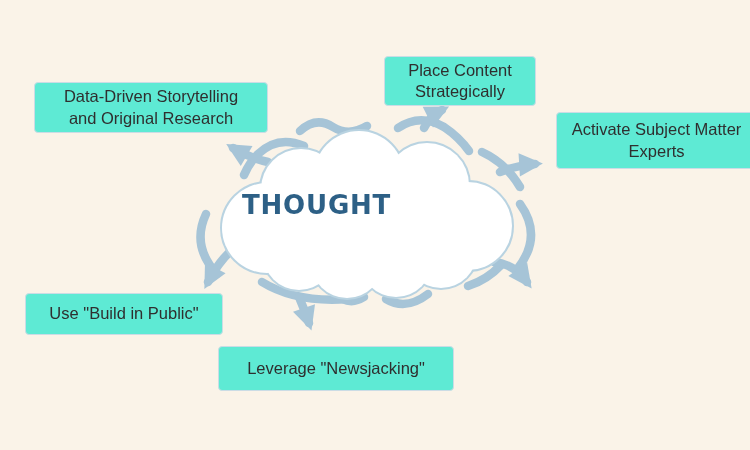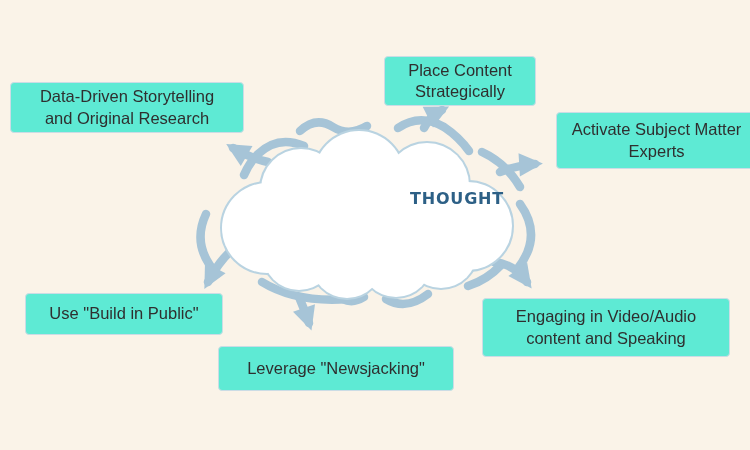--- a/index.html
+++ b/index.html
@@ -17,31 +17,31 @@
     border-radius:4px;
     display:flex;align-items:center;justify-content:center;
     text-align:center;
     color:#2F2F2F;
     font-size:16.5px;
     line-height:1.3;
     box-sizing:border-box;
   }
   .cloud-title{
     position:absolute;z-index:2;
-    left:252px;top:189px;width:252px;
-    text-align:right;
+    left:242px;top:189px;width:252px;
+    text-align:left;
     font-family:"DejaVu Sans", sans-serif;
     font-weight:bold;
-    font-size:16px;
+    font-size:26px;
     letter-spacing:0.8px;
     color:#2D6086;
     line-height:1.25;
   }
   
-  #node-data-driven   {left:10px;  top:82px;  width:234px; height:51px; padding:0 28px;}
+  #node-data-driven   {left:34px;  top:82px;  width:234px; height:51px; padding:0 28px;}
   #node-place-content {left:384px; top:56px;  width:152px; height:50px; padding:0 10px;}
   #node-activate-sme  {left:556px; top:112px; width:201px; height:57px; padding:0 10px;}
   #node-build-public  {left:25px;  top:293px; width:198px; height:42px; padding:0 10px;}
   #node-newsjacking   {left:218px; top:346px; width:236px; height:45px; padding:0 10px;}
   #node-video-audio   {left:482px; top:298px; width:248px; height:59px; padding:0 8px;}
 </style>
 </head>
 <body>
 
 <div id="canvas">
@@ -138,17 +138,14 @@
   </div>
   <div class="node-box" id="node-activate-sme">
     <span>Activate Subject Matter Experts</span>
   </div>
   <div class="node-box" id="node-build-public">
     <span>Use "Build in Public"</span>
   </div>
   <div class="node-box" id="node-newsjacking">
     <span>Leverage "Newsjacking"</span>
   </div>
-  <div class="node-box" id="node-video-audio">
-    <span>Engaging in Video/Audio content and Speaking</span>
-  </div>
 
 </div>
 
 </body></html>

